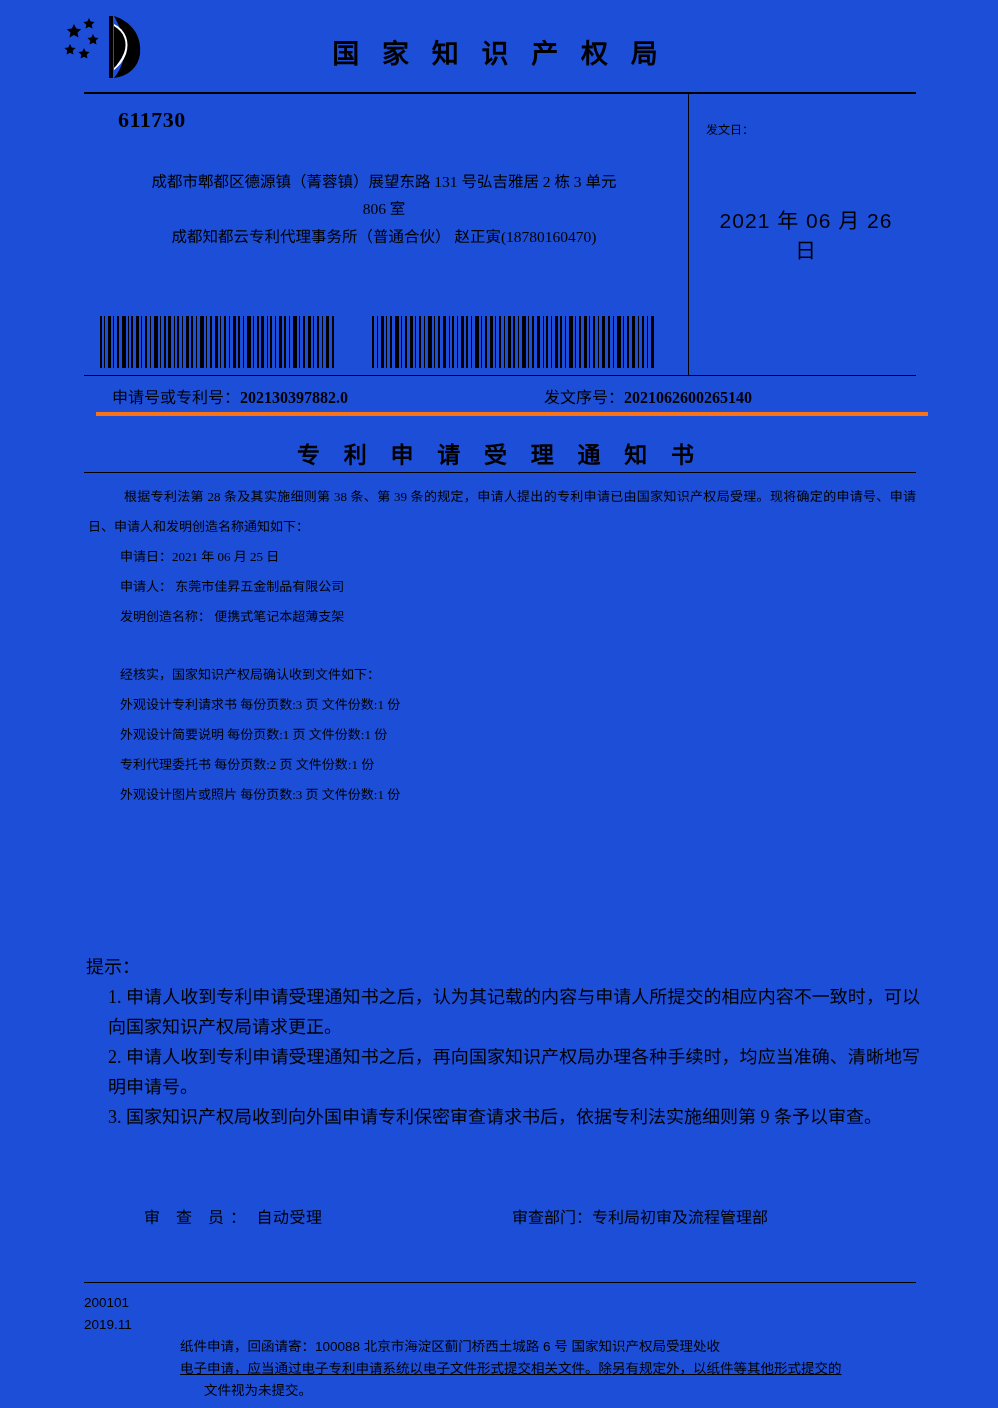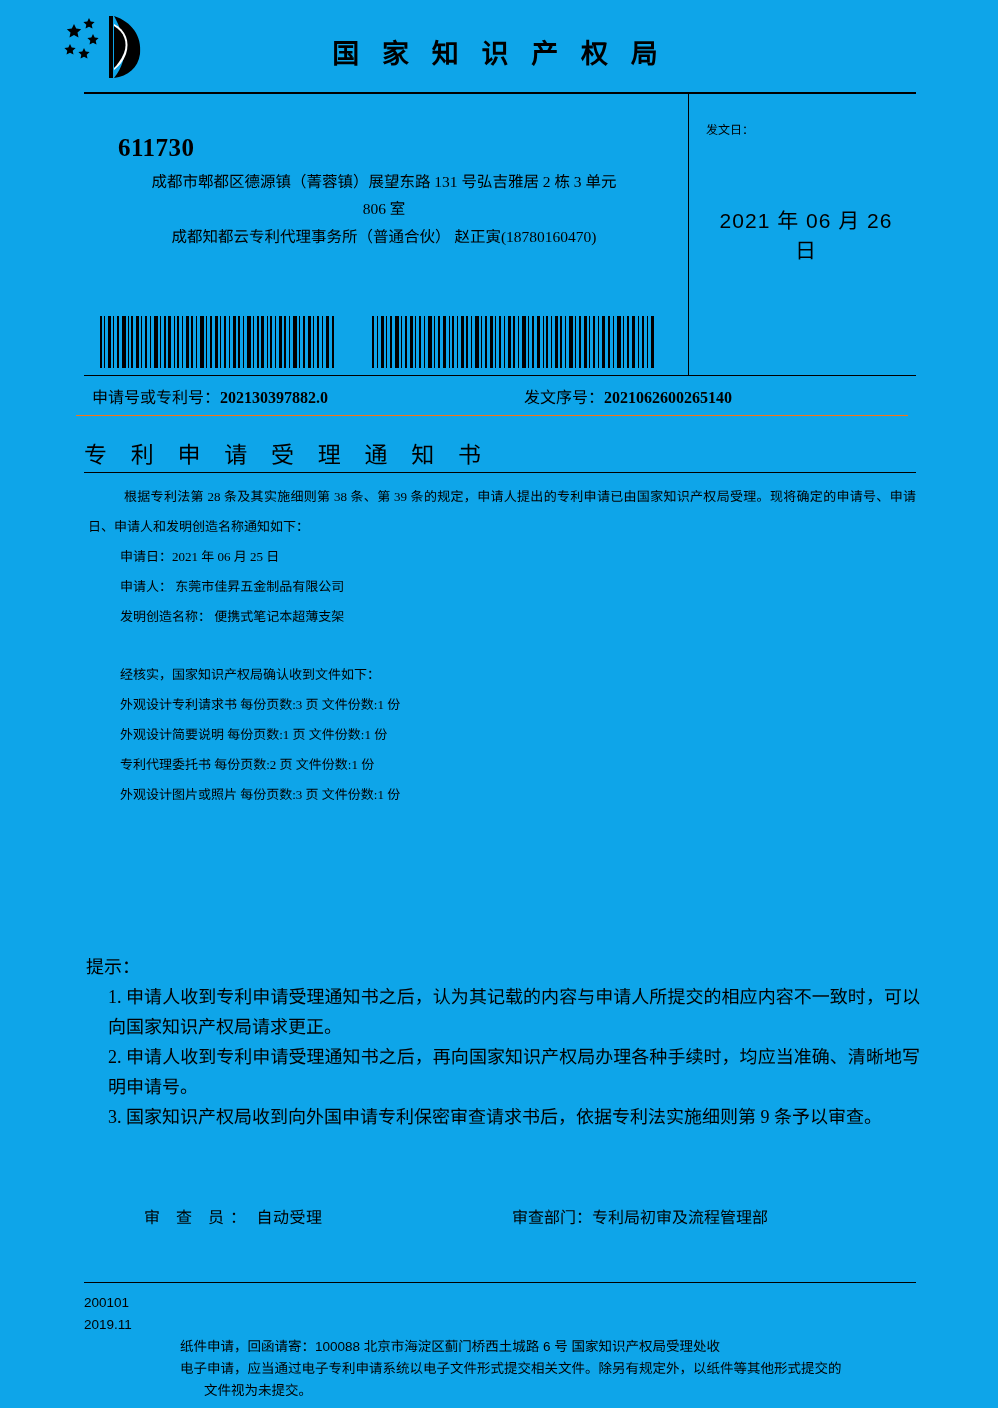--- a/index.html
+++ b/index.html
@@ -9,21 +9,21 @@
   }
   body {
     font-family: "Liberation Serif", "DejaVu Serif", serif;
     color: #000000;
   }
   .page {
     position: relative;
     width: 998px;
     height: 1408px;
     margin: 0 auto;
-    background: #0ea5e9;
+    background: #1d4ed8;
     overflow: hidden;
   }
   
   .header {
     position: absolute;
     left: 0;
     top: 0;
     width: 998px;
     height: 92px;
   }
@@ -60,22 +60,22 @@
     position: absolute;
     left: 688px;
     top: 92px;
     width: 0;
     height: 284px;
     border-left: 1px solid #000;
   }
   .appl-no {
     position: absolute;
     left: 118px;
-    top: 134px;
-    font-size: 25px;
+    top: 107px;
+    font-size: 22px;
     font-weight: bold;
     letter-spacing: 0.5px;
   }
   .addr-block {
     position: absolute;
     left: 96px;
     top: 168px;
     width: 576px;
     text-align: center;
     font-size: 15.5px;
@@ -112,25 +112,25 @@
   }
   .barcode-1 { left: 100px; top: 316px; width: 234px; }
   .barcode-2 { left: 372px; top: 316px; width: 282px; }
   .barcode canvas, .barcode .bars {
     width: 100%;
     height: 100%;
   }
   
   .numrow {
     position: absolute;
-    left: 76px;
+    left: 96px;
     top: 376px;
     width: 832px;
     height: 40px;
-    border-bottom: 1px solid #f97316;
+    border-bottom: 4px solid #f97316;
     box-sizing: border-box;
   }
   .appl-no-line {
     position: absolute;
     left: 16px;
     top: 8px;
     font-size: 16px;
   }
   .appl-no-line b { font-weight: bold; }
   .serial-line {
@@ -139,22 +139,23 @@
     top: 8px;
     font-size: 16px;
   }
   .serial-line b { font-weight: bold; }
   
   .doc-title {
     position: absolute;
     left: 84px;
     top: 436px;
     width: 832px;
+    text-align: center;
     font-size: 23px;
-    font-weight: normal;
+    font-weight: bold;
     letter-spacing: 9px;
   }
   .title-rule {
     position: absolute;
     left: 84px;
     top: 472px;
     width: 832px;
     border-bottom: 1px solid #000;
   }
   
@@ -230,21 +231,21 @@
     top: 0;
     width: 90px;
   }
   .footer .ftext {
     position: absolute;
     left: 96px;
     top: 0;
     width: 760px;
   }
   .footer .ftext .l1 { margin-bottom: 0; margin-top: 44px; }
-  .footer .ftext .indent2 { padding-left: 0; }
+  .footer .ftext .indent2 { padding-left: 0; text-decoration: underline; }
   .footer .ftext .wrap2 { padding-left: 24px; }
 </style>
 </head>
 <body>
 
 <div class="page">
 
   <div class="header">
     <div class="logo">
       <svg viewBox="0 0 96 66" width="96" height="66" aria-hidden="true">

